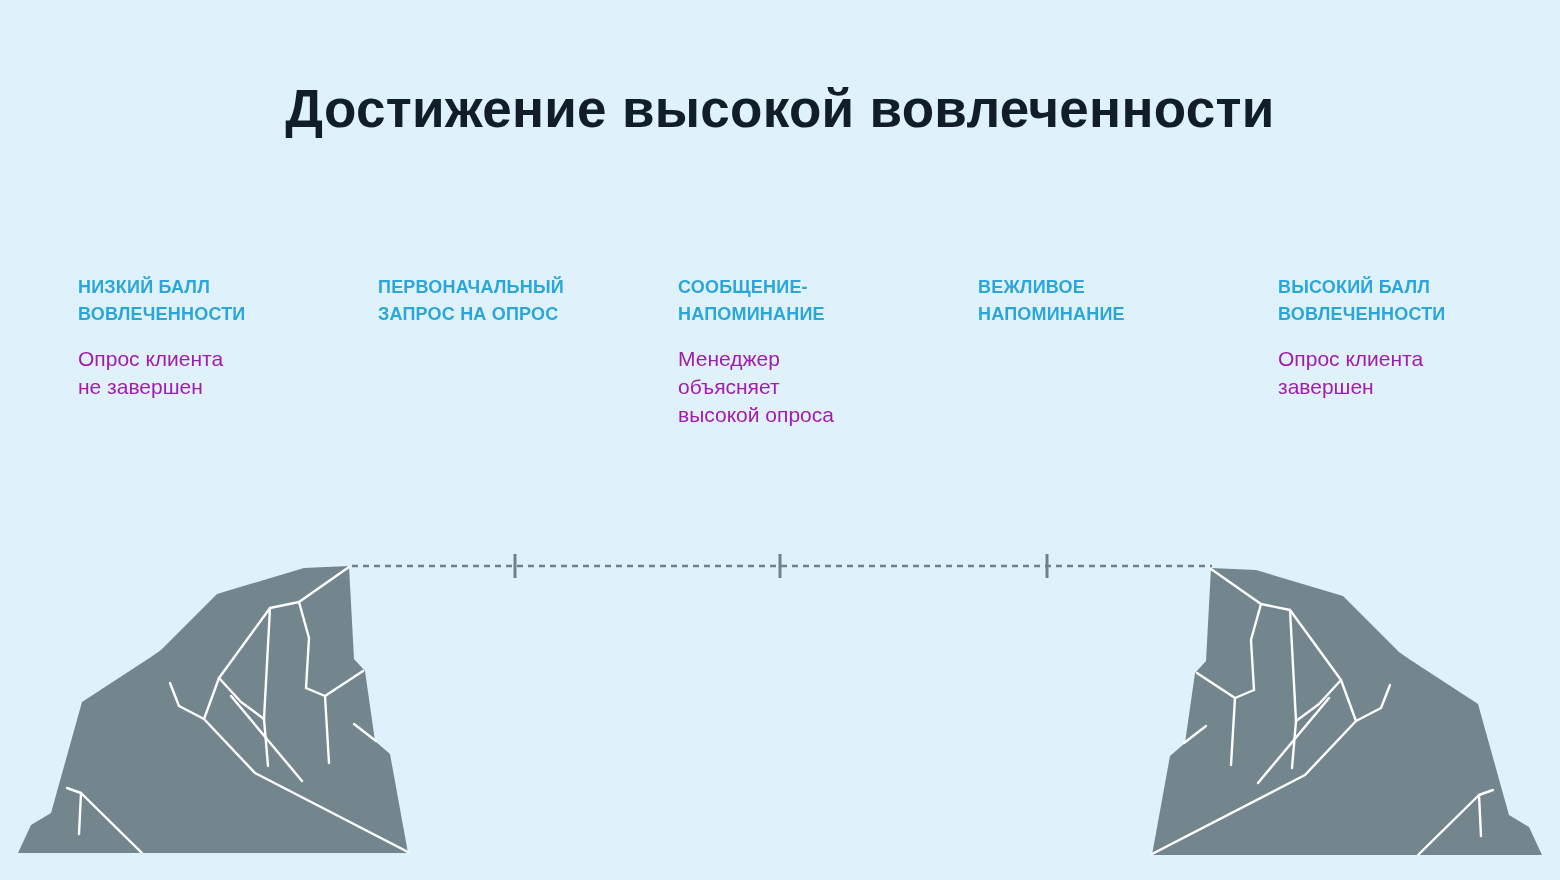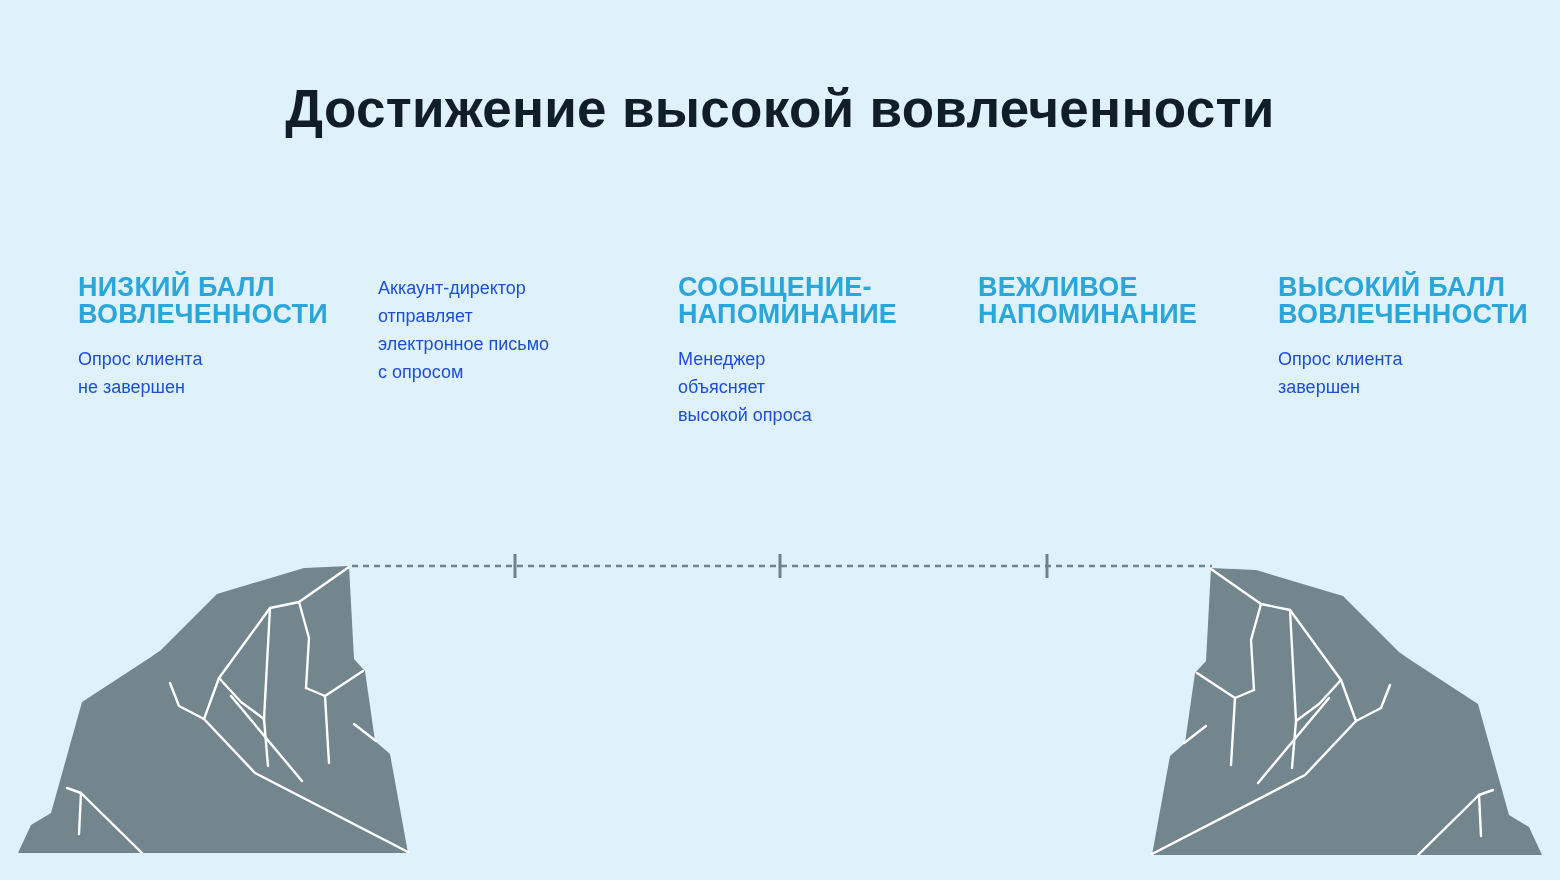--- a/index.html
+++ b/index.html
@@ -28,30 +28,30 @@
     position: absolute;
     top: 274px;
     left: 78px;
     display: flex;
     gap: 40px;
   }
   .step { width: 260px; }
   .step-heading {
     color: #2BA6DA;
     font-weight: 700;
-    font-size: 27px;
+    font-size: 18px;
     line-height: 27px;
     letter-spacing: 0.2px;
     white-space: pre-line;
     margin: 0 0 17px 0;
     text-transform: uppercase;
   }
   .step-body {
-    color: #1d4ed8;
-    font-size: 18px;
+    color: #a21caf;
+    font-size: 21px;
     line-height: 28px;
     white-space: pre-line;
     margin: 0;
   }
   .timeline-svg {
     position: absolute;
     left: 350px;
     top: 550px;
   }
   .mountain {
@@ -73,24 +73,22 @@
   <h1 class="title">Достижение высокой вовлеченности</h1>
 
   <div class="steps">
     <div class="step">
       <p class="step-heading">НИЗКИЙ БАЛЛ
 ВОВЛЕЧЕННОСТИ</p>
       <p class="step-body">Опрос клиента
 не завершен</p>
     </div>
     <div class="step">
-      <p class="step-body">Аккаунт-директор
-отправляет
-электронное письмо
-с опросом</p>
+      <p class="step-heading">ПЕРВОНАЧАЛЬНЫЙ
+ЗАПРОС НА ОПРОС</p>
     </div>
     <div class="step">
       <p class="step-heading">СООБЩЕНИЕ-
 НАПОМИНАНИЕ</p>
       <p class="step-body">Менеджер
 объясняет
 высокой опроса</p>
     </div>
     <div class="step">
       <p class="step-heading">ВЕЖЛИВОЕ

